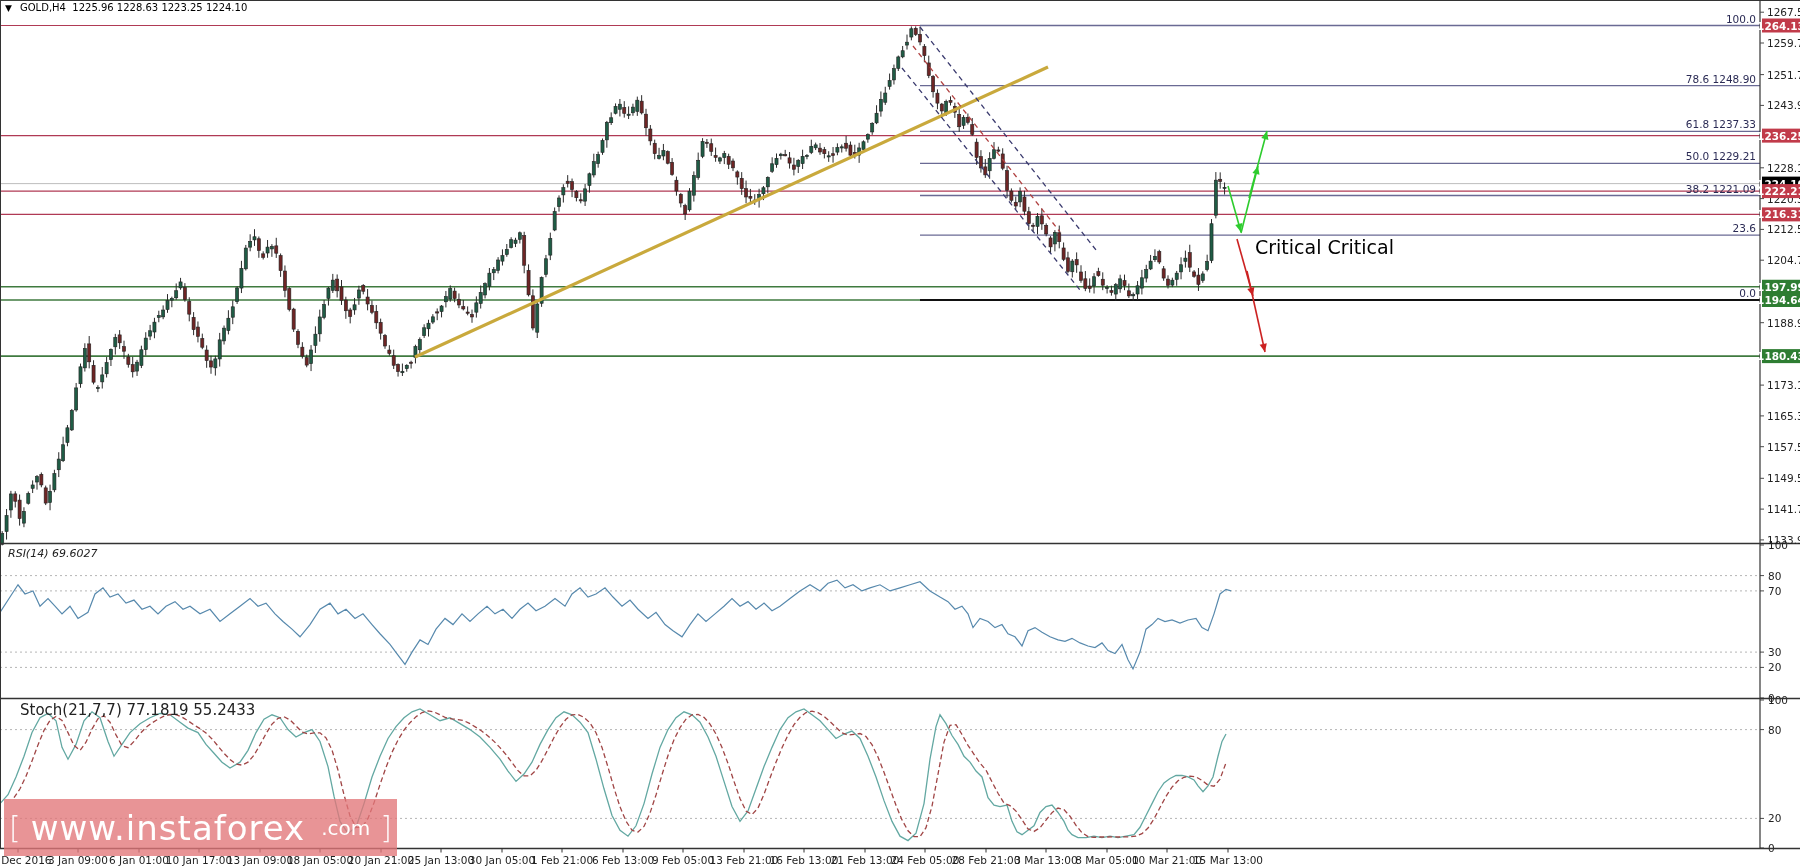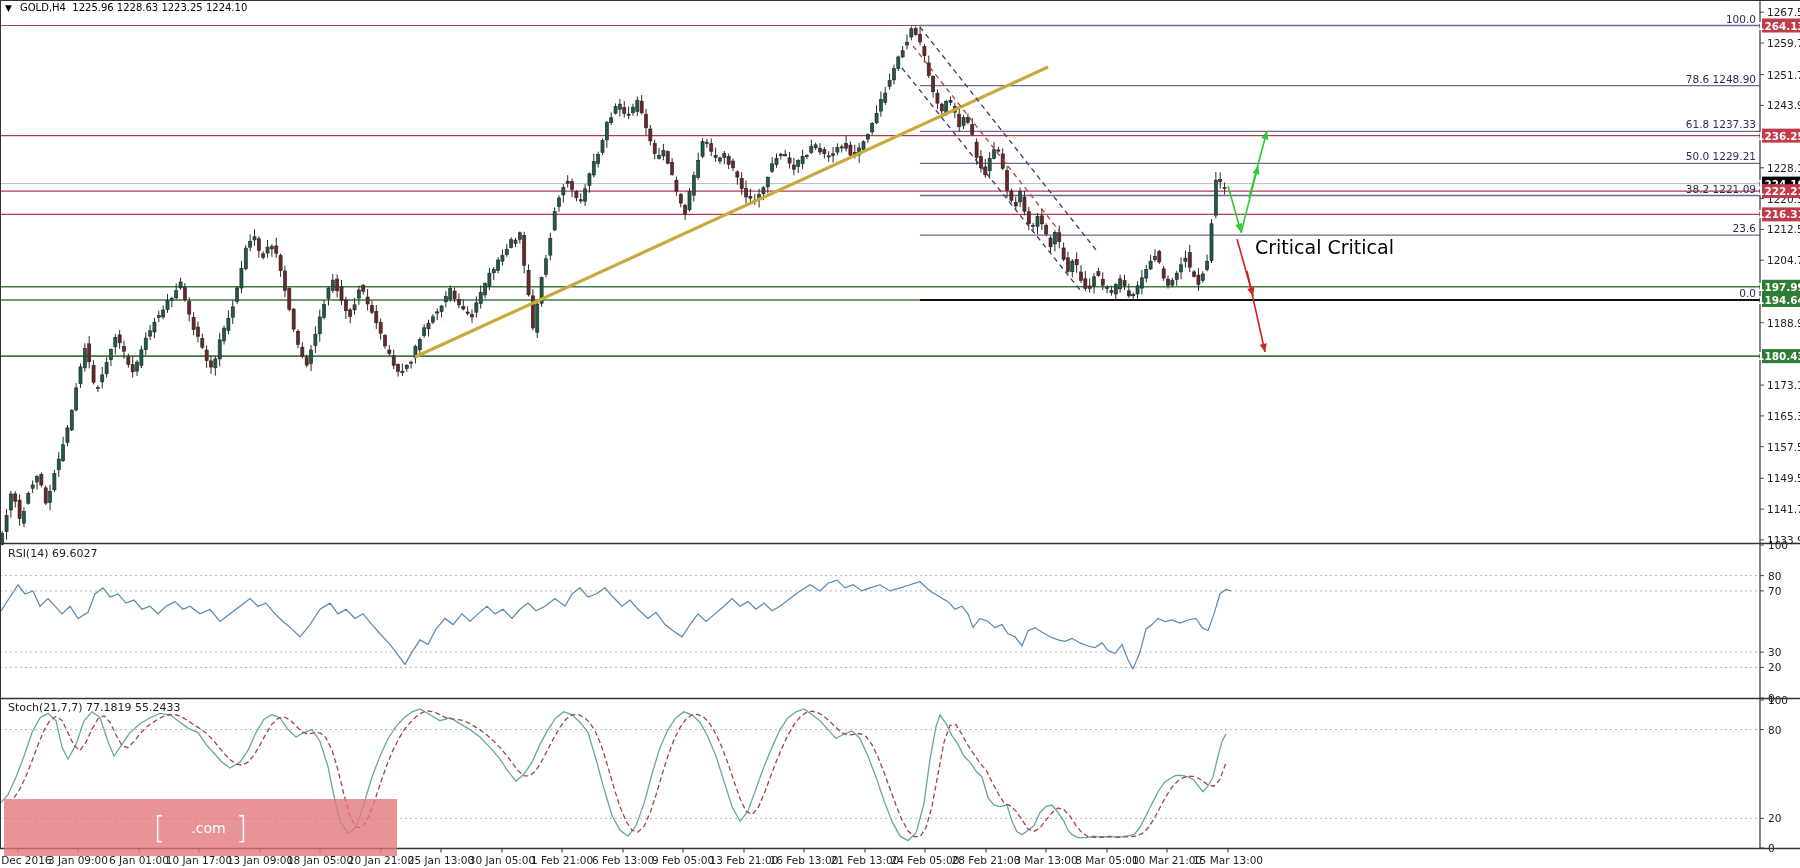--- a/index.html
+++ b/index.html
@@ -2,28 +2,28 @@
 <html><head>
 <meta charset="utf-8">
 <style>
   html,body{margin:0;padding:0;background:#fff;}
   #app{position:relative;width:1800px;height:868px;background:#fff;overflow:hidden;
        font-family:"DejaVu Sans","Liberation Sans",sans-serif;}
   #chart-svg{position:absolute;left:0;top:0;}
   .ovl{position:absolute;white-space:nowrap;}
   #title-bar{left:20px;top:2px;font-size:10px;color:#000;}
   #title-caret{left:5px;top:3px;font-size:9px;color:#000;}
-  #rsi-label{left:8px;top:547px;font-size:11px;color:#222;}
-  #stoch-label{left:8px;top:701px;font-size:11px;color:#222;}
+  #rsi-label{left:8px;top:547px;font-size:11px;color:#222;font-style:italic;}
+  #stoch-label{left:20px;top:701px;font-size:15px;color:#222;}
   #critical-support{left:1255px;top:236px;font-size:19px;color:#000;}
   #watermark{left:4px;top:799px;width:393px;height:57px;background:rgba(225,118,120,0.78);
              color:#fff;display:flex;align-items:center;justify-content:center;}
   #watermark .br{font-size:30px;font-weight:300;margin:0 10px;opacity:.95;}
   #watermark .big{font-size:34px;letter-spacing:1px;}
-  #watermark .small{font-size:14px;margin-left:16px;}
+  #watermark .small{font-size:20px;margin-left:16px;}
   .hitzone{position:absolute;background:transparent;}
 </style>
 </head>
 <body>
 <div id="app">
 
 <svg id="chart-svg" width="1800" height="868">
       <rect x="0" y="0" width="1800" height="868" fill="#fff"></rect>
       <line x1="0" y1="183.62000000000054" x2="1760" y2="183.62000000000054" stroke="#bdbdbd" stroke-width="1"></line>
       <line x1="0" y1="25.501499999999748" x2="1760" y2="25.501499999999748" stroke="#b03a55" stroke-width="1.1"></line>
@@ -757,17 +757,18 @@
 <div class="hitzone" style="left:0;top:848px;width:1800px;height:20px"></div>
 
 <div class="ovl" id="title-caret">▼</div>
 <div class="ovl" id="title-bar"><span>GOLD,H4</span>&nbsp;&nbsp;<span>1225.96 1228.63 1223.25 1224.10</span></div>
 <div class="ovl" id="rsi-label">RSI(14) 69.6027</div>
 <div class="ovl" id="stoch-label">Stoch(21,7,7) 77.1819 55.2433</div>
 <div class="ovl" id="critical-support">Critical Critical</div>
 
 <div class="ovl" id="watermark">
   <span class="br">[</span>
+  <span class="big">www.instaforex</span>
   <span class="small">.com</span>
   <span class="br">]</span>
 </div>
 
 </div>
 
 </body></html>

